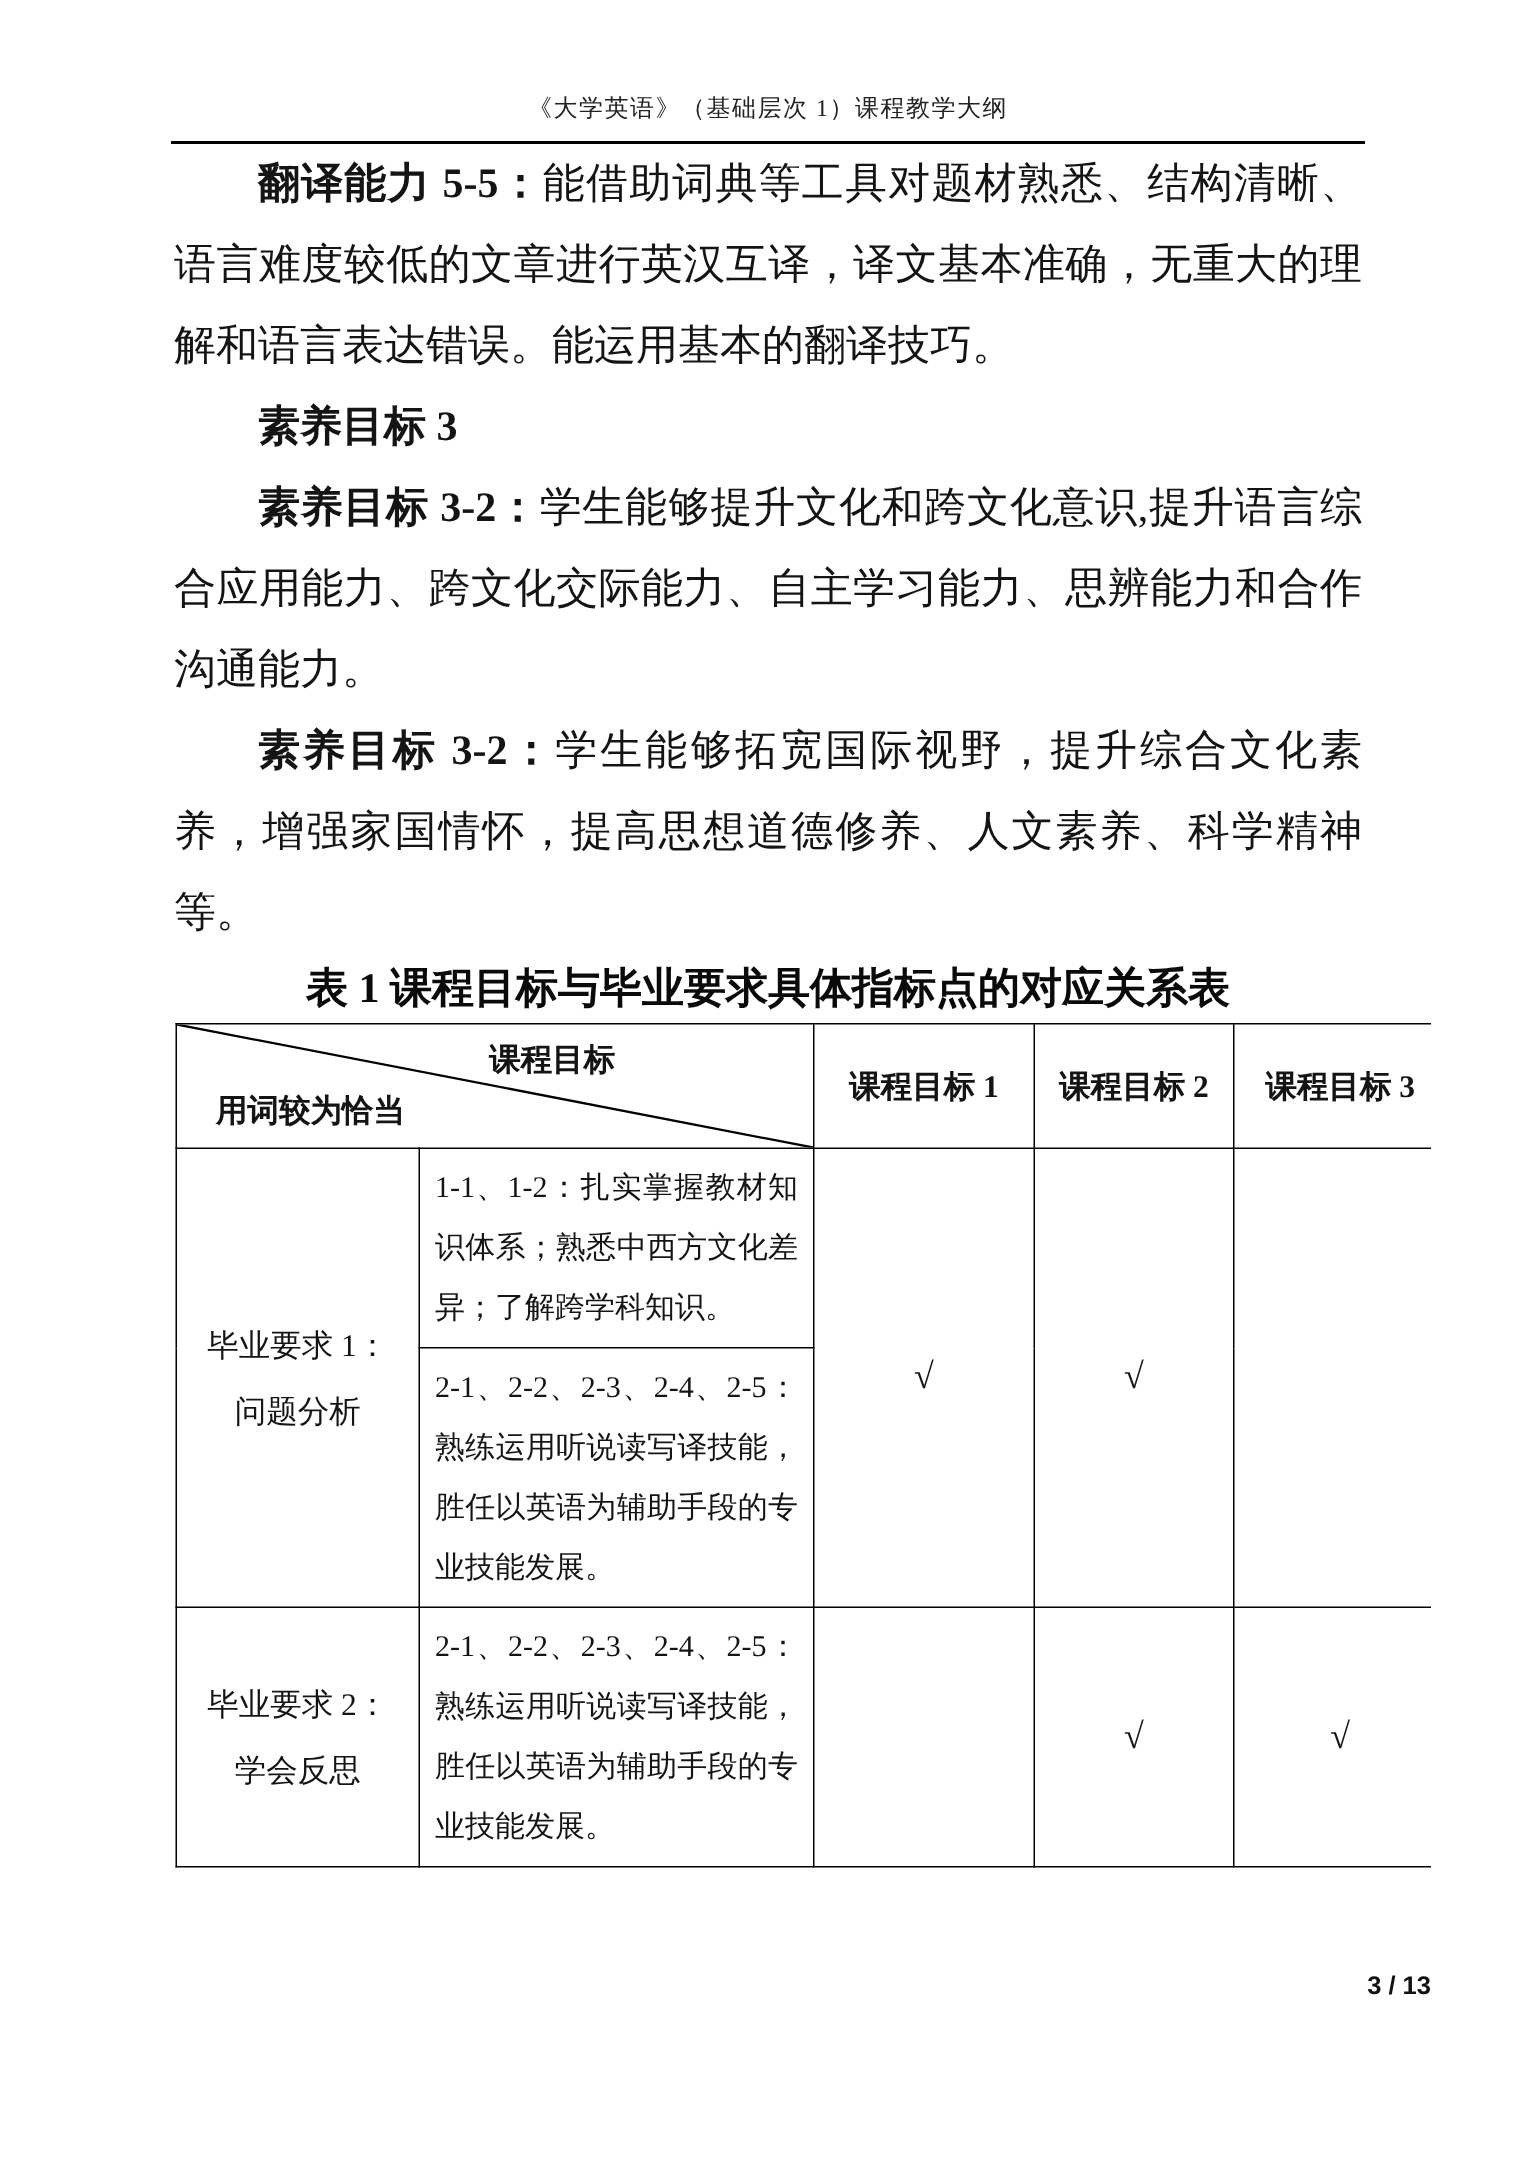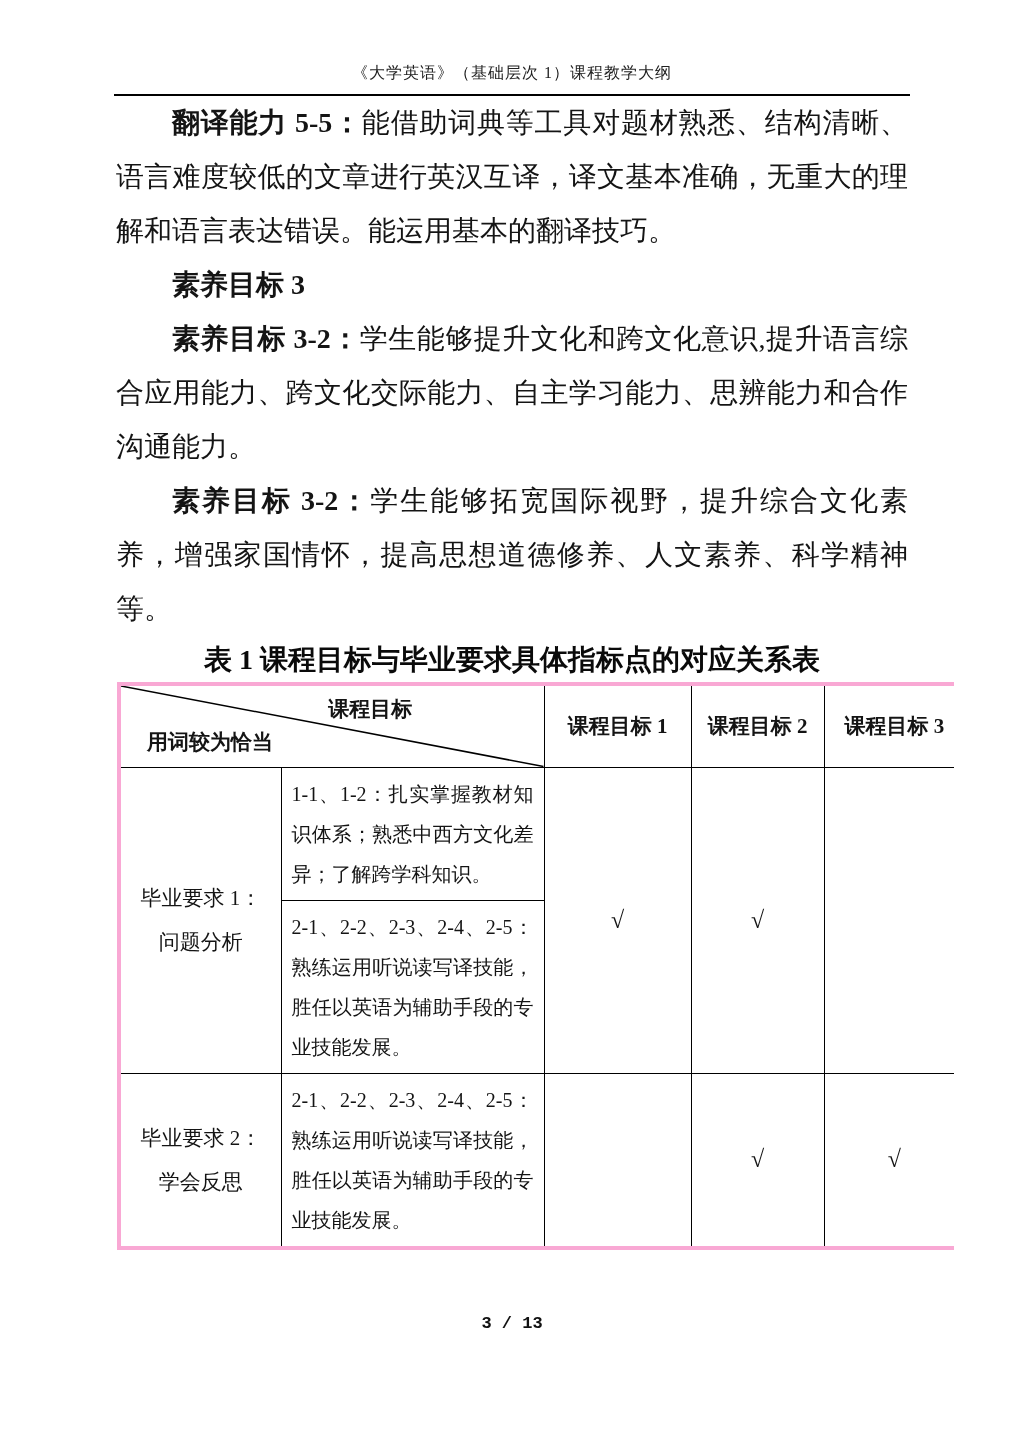--- a/index.html
+++ b/index.html
@@ -48,21 +48,21 @@
     text-align: center;
     line-height: 40px;
     color: #0a0a0a;
   }
   
   table.map-table {
     border-collapse: collapse;
     table-layout: fixed;
     width: 847px;
     margin: 2px 4px 0 47px;
-    border: 4px solid #f9a8d4;
+    border: 1px solid #f9a8d4;
   }
   .map-table th, .map-table td {
     border: 1.5px solid #000;
     padding: 0;
     font-size: 21px;
     color: #141414;
     vertical-align: middle;
   }
   tr.r-head { height: 83px; }
   tr.r-sub  { height: 121px; }
@@ -92,22 +92,22 @@
     text-justify: inter-ideograph;
   }
   td.check-cell {
     text-align: center;
     font-size: 24px;
   }
   
   .doc-footer {
     position: absolute;
     left: 0; right: 0; top: 1314px;
-    text-align: center;
-    font-family: Liberation Mono, monospace;
+    text-align: right;
+    font-family: Liberation Sans, sans-serif;
     font-weight: bold;
     font-size: 17px;
     color: #111;
   }
 </style>
 </head>
 <body>
 
 <div class="page">
 

